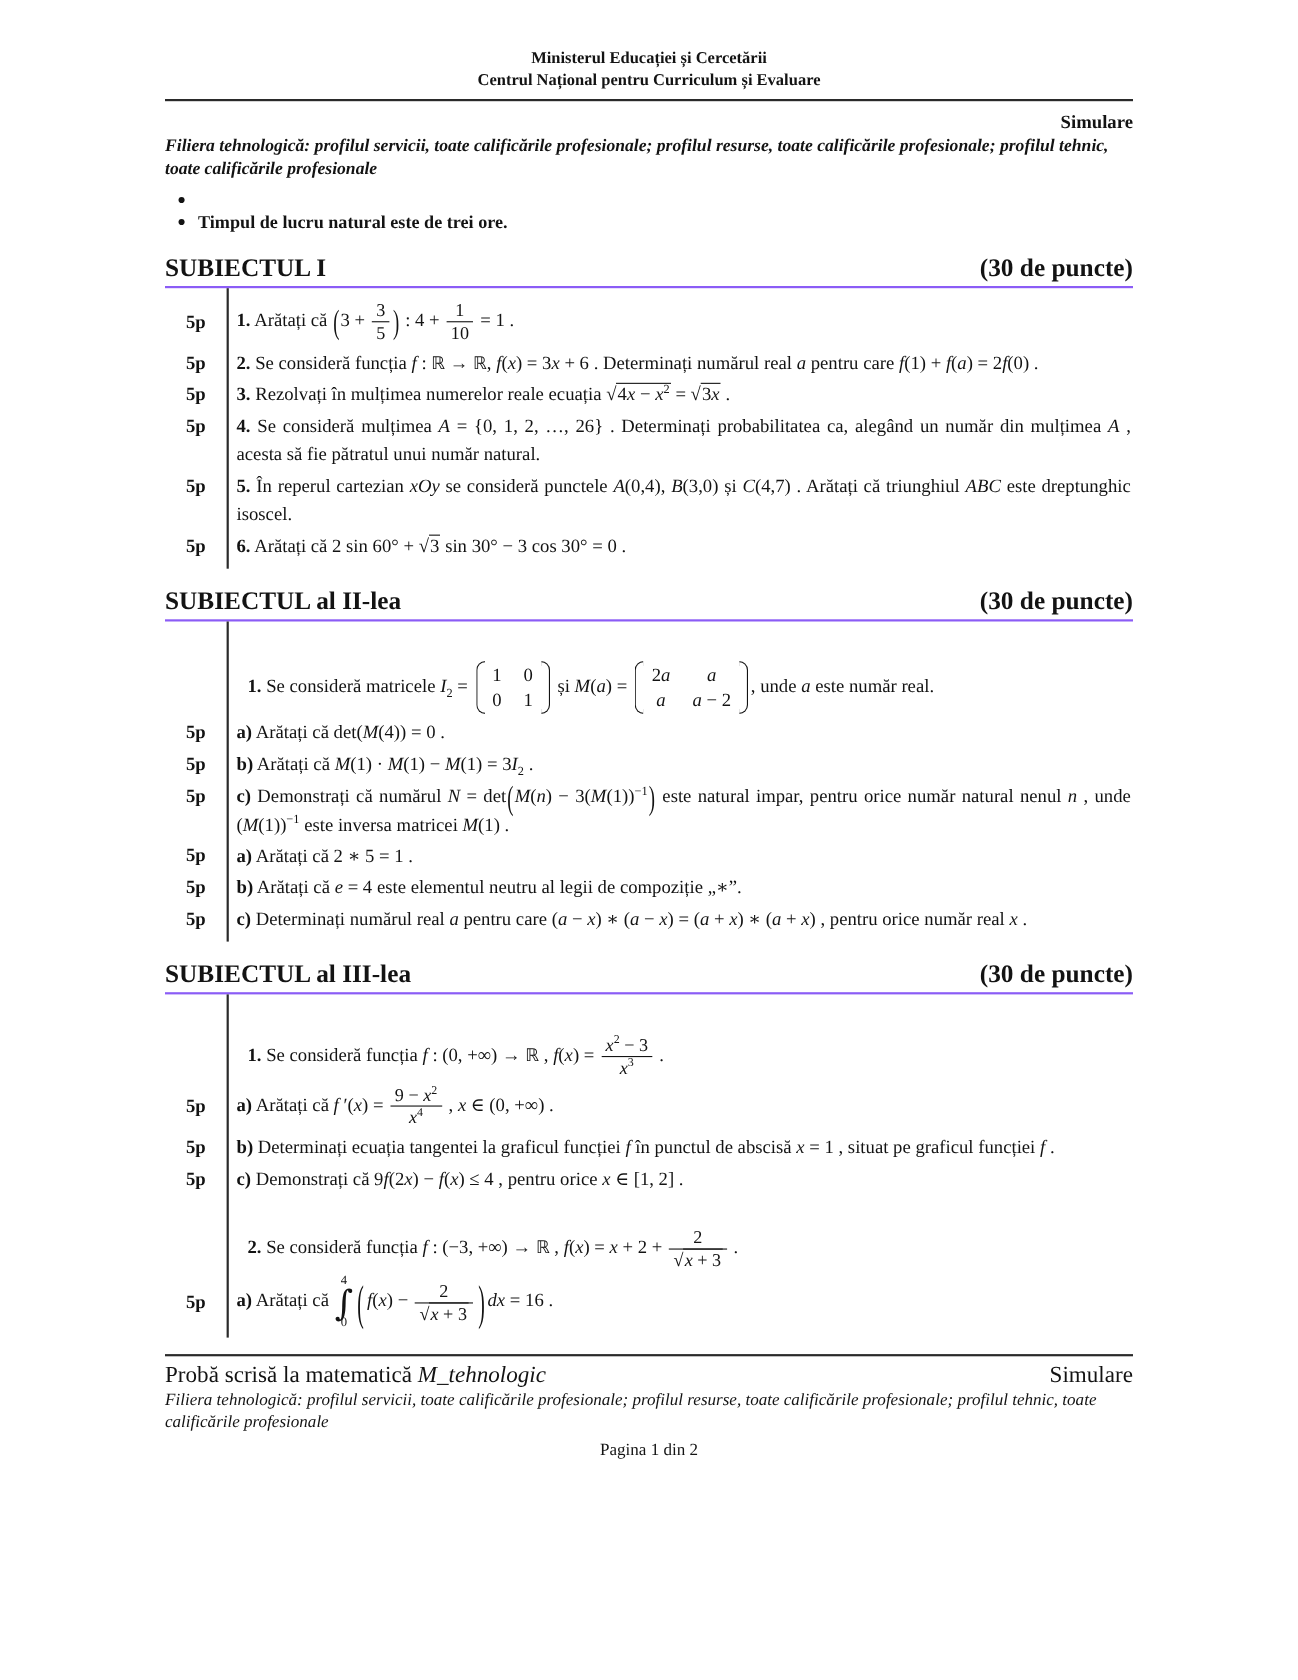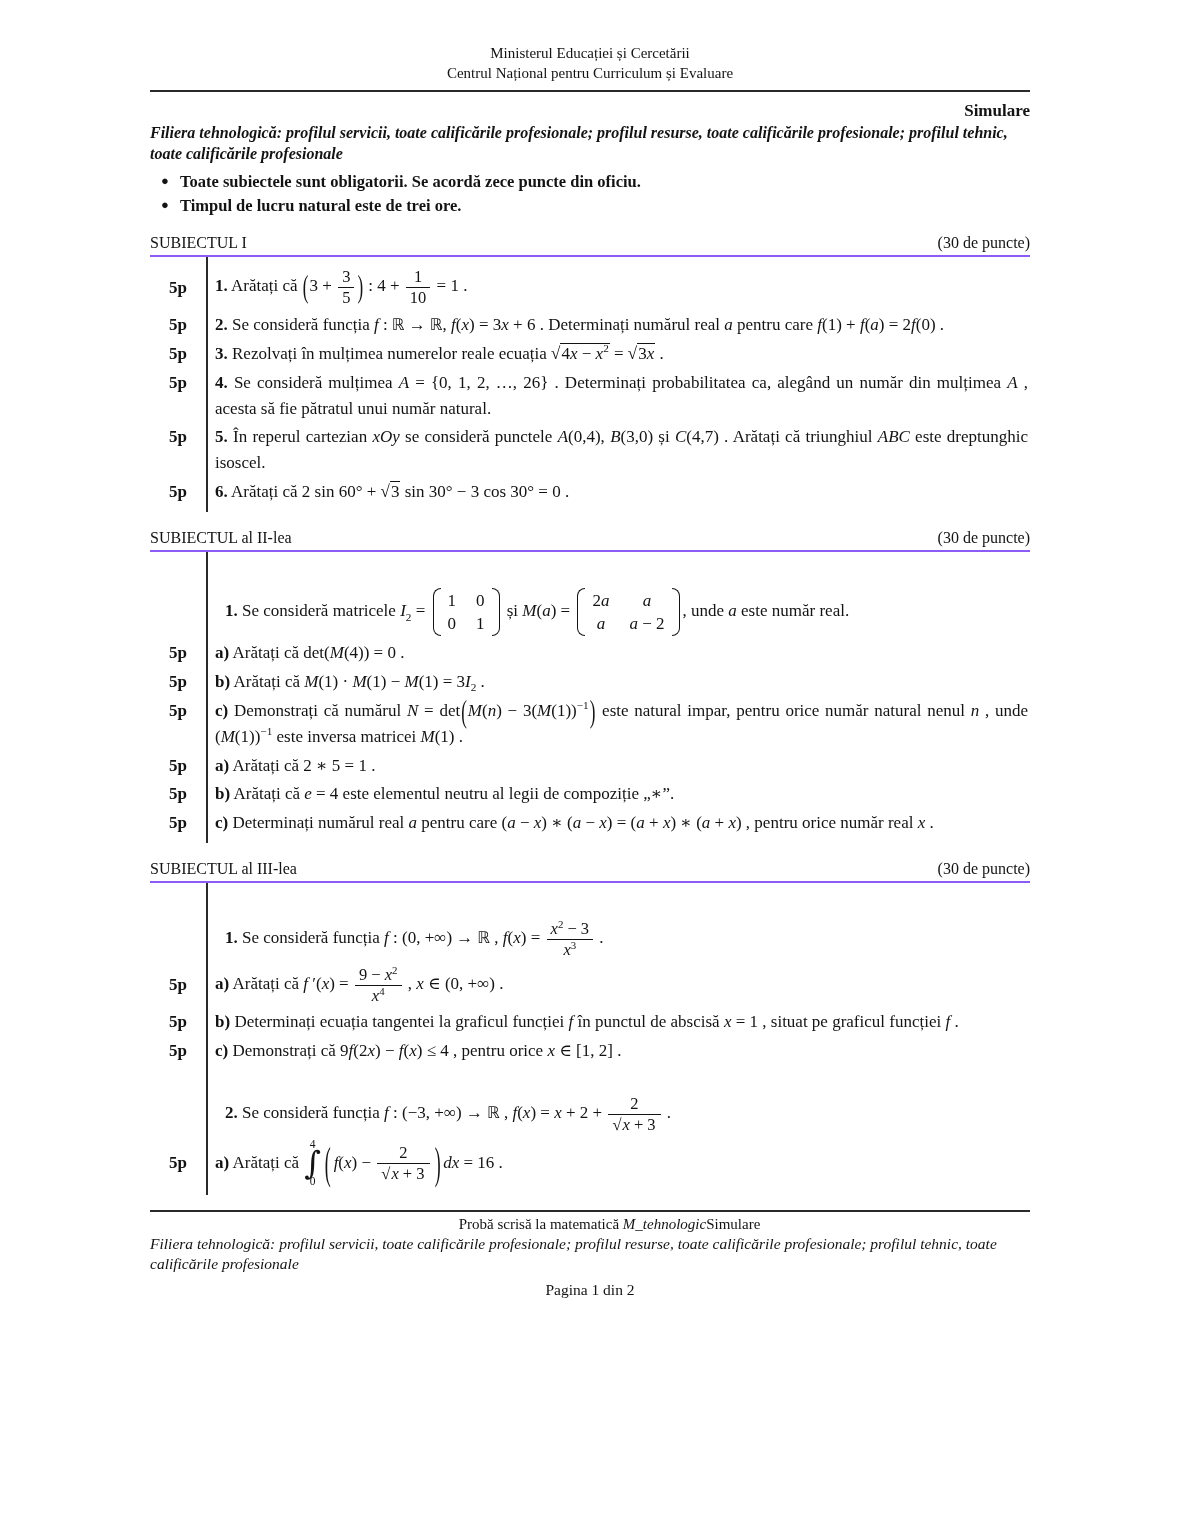--- a/index.html
+++ b/index.html
@@ -10,30 +10,30 @@
     color: #131313;
   }
   .page {
     width: 1180px;
     min-height: 1527px;
     background: #ffffff;
     padding: 44px 150px 18px 150px;
     position: relative;
   }
   
-  .org { text-align: center; font-size: 15px; line-height: 1.3; }
+  .org { text-align: center; font-size: 15px; line-height: 1.3; font-weight: bold; }
   .head-rule { border: 0; border-top: 2px solid #2a2a2a; margin: 7px 0 9px; }
   .titles { text-align: center; font-weight: bold; font-size: 17.5px; line-height: 1.32; }
   .variant { text-align: right; font-weight: bold; font-size: 17px; margin-top: 7px; }
   .filiera { font-weight: bold; font-style: italic; font-size: 16px; line-height: 1.3; margin-top: 2px; }
   .bullets { margin: 5px 0 2px; }
   .bullet { display: flex; font-weight: bold; font-size: 16.5px; line-height: 1.45; }
   .bullet .dot { width: 30px; text-align: center; flex: 0 0 30px; font-size: 13px; padding-top: 2px; }
   
-  .sec-head { display: flex; justify-content: space-between; font-weight: normal; font-size: 16px; margin-top: 17px; margin-bottom: 3px; }
+  .sec-head { display: flex; justify-content: space-between; font-weight: bold; font-size: 23px; margin-top: 17px; margin-bottom: 3px; }
   .items { border-top: 2px solid #8b5cf6; position: relative; padding: 6px 0 4px; }
   .items::before { content: ""; position: absolute; left: 56px; top: 0; bottom: 0; width: 1.5px; background: #2a2a2a; }
   .row { display: grid; grid-template-columns: 56px 1fr; align-items: center; margin: 3px 0; }
   .row.top { align-items: start; }
   .row.top .pts { padding-top: 3px; }
   .pts { font-weight: bold; text-align: center; font-size: 17px; }
   .txt { padding-left: 9px; padding-right: 2px; text-align: justify; font-size: 17px; line-height: 1.52; }
   .row.intro .txt { padding-left: 19px; margin-top: 26px; }
   
   .fr { display: inline-block; vertical-align: middle; text-align: center; line-height: 1.08; margin: 2px 2px; font-size: 0.97em; }
@@ -49,21 +49,21 @@
   .mx { display: inline-flex; align-items: center; vertical-align: middle; margin: 1px 3px; }
   .mx .pl, .mx .pr { align-self: stretch; width: 8px; border: 1.6px solid #131313; }
   .mx .pl { border-right: 0; border-radius: 9px 0 0 9px; margin-right: 4px; }
   .mx .pr { border-left: 0; border-radius: 0 9px 9px 0; margin-left: 4px; }
   .mx .cl { display: inline-grid; grid-template-columns: auto auto; column-gap: 20px; row-gap: 2px; justify-items: center; padding: 2px 3px; line-height: 1.25; }
   .itg { display: inline-flex; flex-direction: column; align-items: center; vertical-align: middle; line-height: 1; margin: 0 1px; }
   .itg .lm { font-size: 11.5px; line-height: 1; }
   .itg .sg { font-size: 32px; line-height: 0.82; font-family: "DejaVu Serif", serif; }
   
   .foot-rule { border: 0; border-top: 2.5px solid #2a2a2a; margin-top: 15px; }
-  .foot-line1 { display: flex; justify-content: center; font-size: 15px; margin-top: 4px; margin-left: 39px; }
+  .foot-line1 { display: flex; justify-content: space-between; font-size: 21px; margin-top: 4px; }
   .foot-filiera { font-style: italic; font-size: 15.5px; line-height: 1.32; margin-top: 1px; }
   .foot-page { text-align: center; font-size: 15.5px; margin-top: 6px; }
 </style>
 </head>
 <body>
 
 <div class="page">
 
   <div class="org">
     <div>Ministerul Educației și Cercetării</div>
@@ -72,21 +72,20 @@
   <hr class="head-rule">
 
 
   <div class="variant">Simulare</div>
 
   <div class="filiera">Filiera tehnologică: profilul servicii, toate calificările profesionale; profilul resurse, toate calificările profesionale; profilul tehnic, toate calificările profesionale</div>
 
   <div class="bullets">
     <div class="bullet">
       <span class="dot">●</span>
-      <span>Toate subiectele sunt obligatorii. Se acordă zece puncte din oficiu.</span>
     </div>
     <div class="bullet">
       <span class="dot">●</span>
       <span>Timpul de lucru natural este de trei ore.</span>
     </div>
   </div>
 
   <div class="sec-head">
     <span>SUBIECTUL I</span>
     <span>(30 de puncte)</span>

